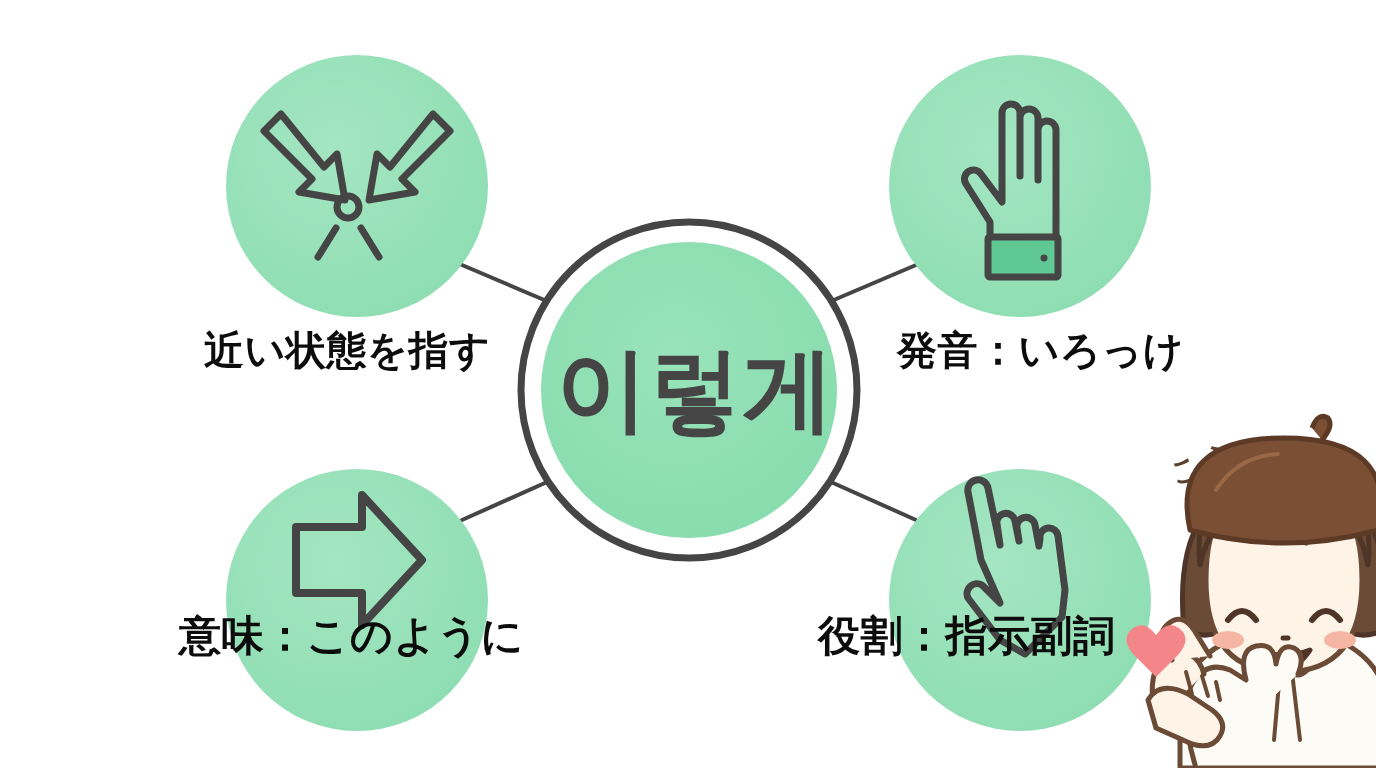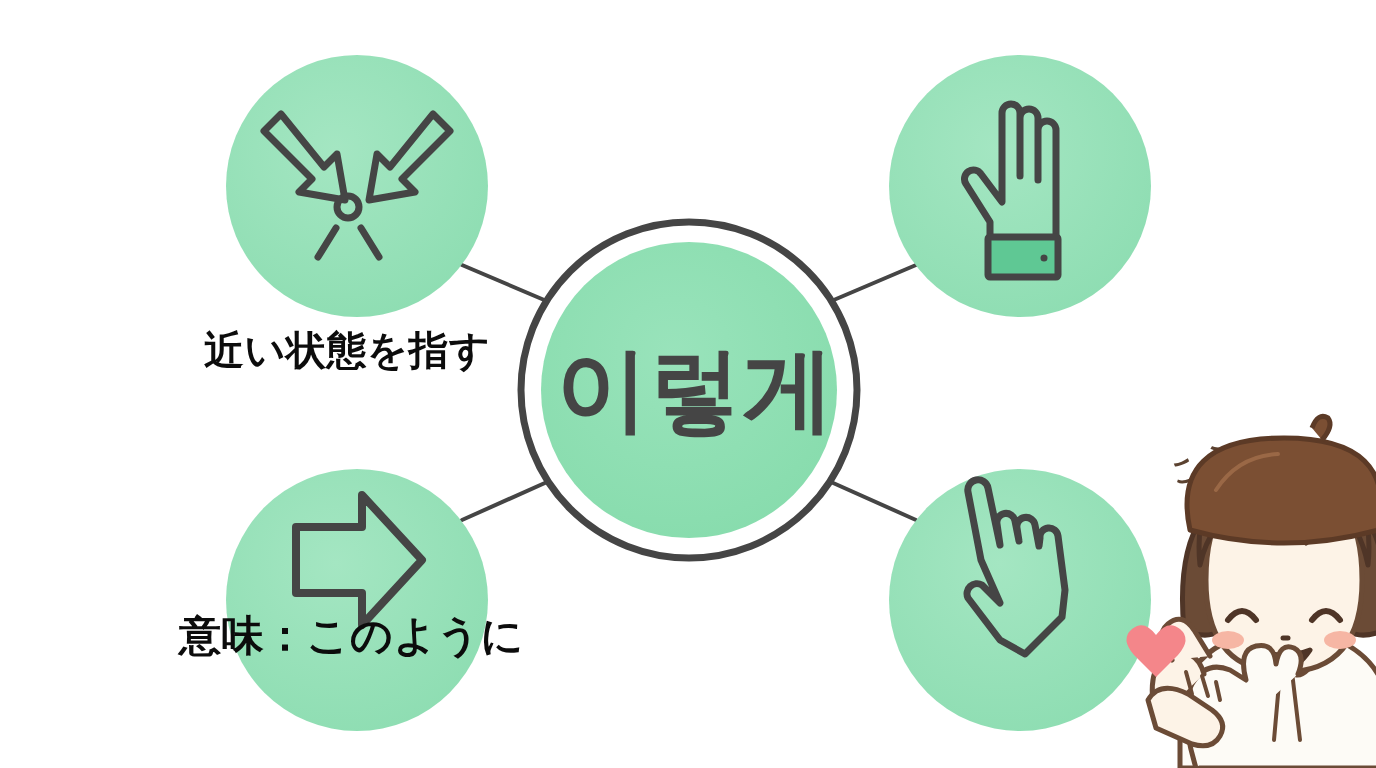--- a/index.html
+++ b/index.html
@@ -123,23 +123,25 @@
     </g>
   </svg>
 
   <div style="position:absolute;left:519px;top:330px;width:353px;height:120px;
               display:flex;align-items:center;justify-content:center;
               font-size:92px;font-weight:800;color:#454545;line-height:1;
               letter-spacing:1px;">이렇게</div>
 
   <div class="nodelabel" style="left:168px;top:330px;font-size:40px;margin-left:36px;">近い状態を指す</div>
 
+  <div class="nodelabel" style="left:897px;top:330px;font-size:40px;">発音：いろっけ</div>
 
   <div class="nodelabel" style="left:179px;top:615px;font-size:42px;">意味：このように</div>
 
+  <div class="nodelabel" style="left:818px;top:615px;font-size:42px;">役割：指示副詞</div>
 
   <svg class="layer" viewBox="0 0 1376 768">
     <defs>
       <clipPath id="faceclip">
         <path d="M 1195 600 q 0 -110 80 -110 q 80 0 80 110 q 0 96 -80 96 q -80 0 -80 -96 Z"></path>
       </clipPath>
     </defs>
 
     <path id="arcpath" d="M 1172 487 Q 1262 440 1350 488" fill="none" stroke="none"></path>
     <text font-size="30" font-weight="700" fill="#5B4230" letter-spacing="2">

